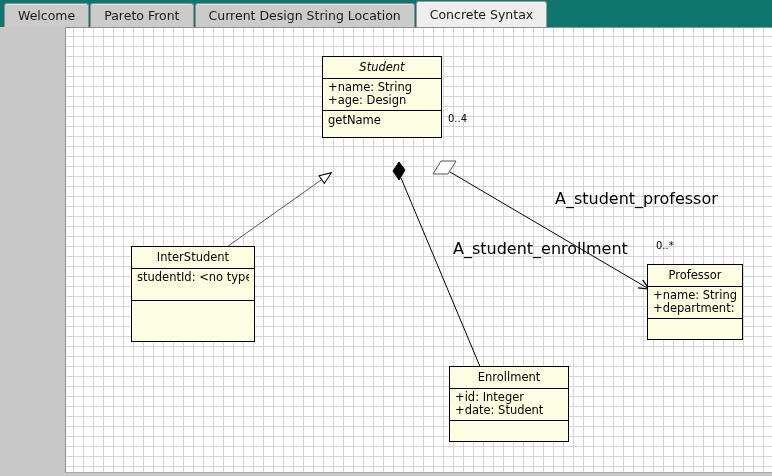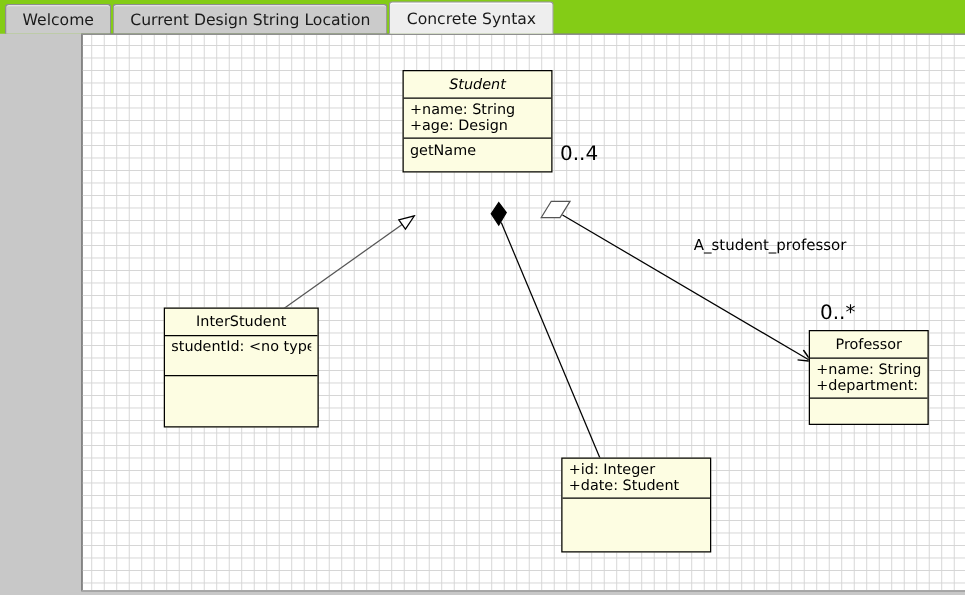--- a/index.html
+++ b/index.html
@@ -20,21 +20,21 @@
     background: #c8c8c8;
     box-sizing: border-box;
   }
 
   
   #tabbar {
     position: absolute;
     left: 0; top: 0;
     width: 772px;
     height: 27px;
-    background: #84cc16;
+    background: #0f766e;
     display: flex;
     align-items: flex-end;
     padding-left: 4px;
     box-sizing: border-box;
   }
   .tab {
     height: 23px;
     line-height: 23px;
     padding: 0 13px;
     margin-right: 1px;
@@ -121,35 +121,38 @@
   }
   .uml-line {
     white-space: nowrap;
     line-height: 13px;
     overflow: hidden;
   }
 
   
   .edge-label {
     position: absolute;
-    font-size: 12px;
+    font-size: 16px;
     color: #000000;
     white-space: nowrap;
     z-index: 6;
   }
-  .mult-label { font-size: 16px; }
+  .mult-label { font-size: 10px; }
 </style>
 </head>
 <body>
 
 <div id="app">
 
   <div id="tabbar">
     <div class="tab">
       <span>Welcome</span>
+    </div>
+    <div class="tab">
+      <span>Pareto Front</span>
     </div>
     <div class="tab">
       <span>Current Design String Location</span>
     </div>
     <div class="tab active">
       <span>Concrete Syntax</span>
     </div>
   </div>
 
   <div id="canvas-frame">
@@ -202,29 +205,31 @@
       <div class="uml-class" style="left:581px; top:236px; width:96px; height:76px;">
         <div class="uml-name">Professor</div>
         <div class="uml-attrs">
           <div class="uml-line">+name: String</div>
           <div class="uml-line">+department: String</div>
         </div>
         <div class="uml-ops" style="height:20px;"></div>
       </div>
 
       <div class="uml-class" style="left:383px; top:338px; width:120px; height:76px;">
+        <div class="uml-name">Enrollment</div>
         <div class="uml-attrs">
           <div class="uml-line">+id: Integer</div>
           <div class="uml-line">+date: Student</div>
         </div>
         <div class="uml-ops" style="height:20px;"></div>
       </div>
 
       <div class="edge-label mult-label" style="left:382px; top:85px;">0..4</div>
 
       <div class="edge-label mult-label" style="left:590px; top:212px;">0..*</div>
 
       <div class="edge-label" style="left:489px; top:161px;">A_student_professor</div>
 
+      <div class="edge-label" style="left:387px; top:211px;">A_student_enrollment</div>
 
     </div>
   </div>
 </div>
 
 </body></html>

